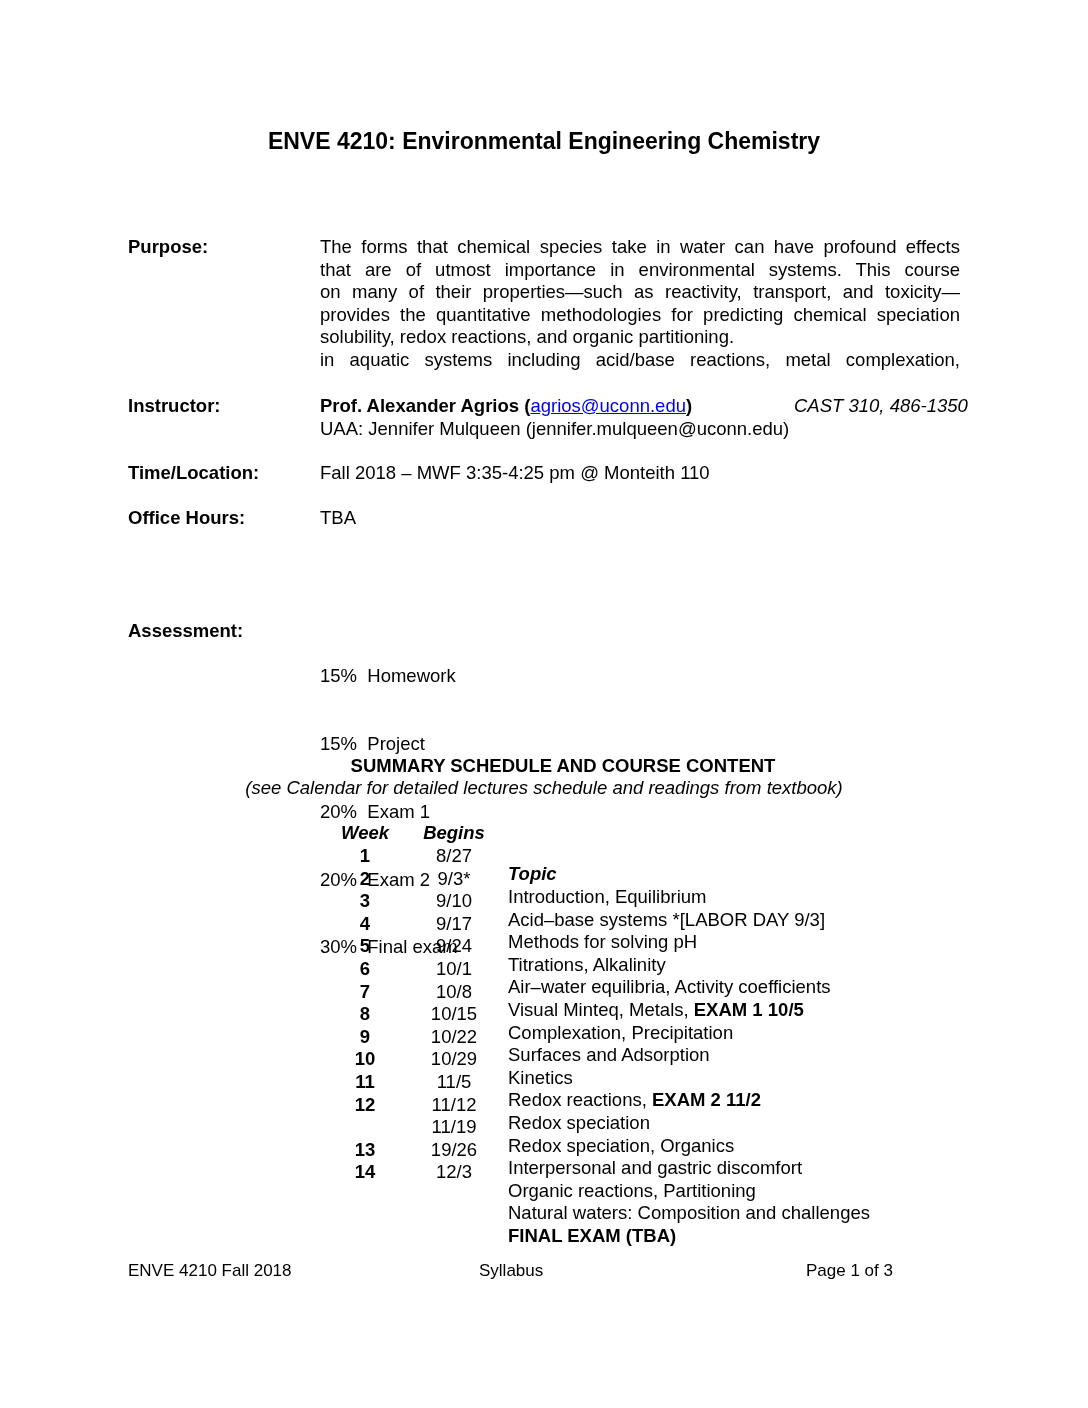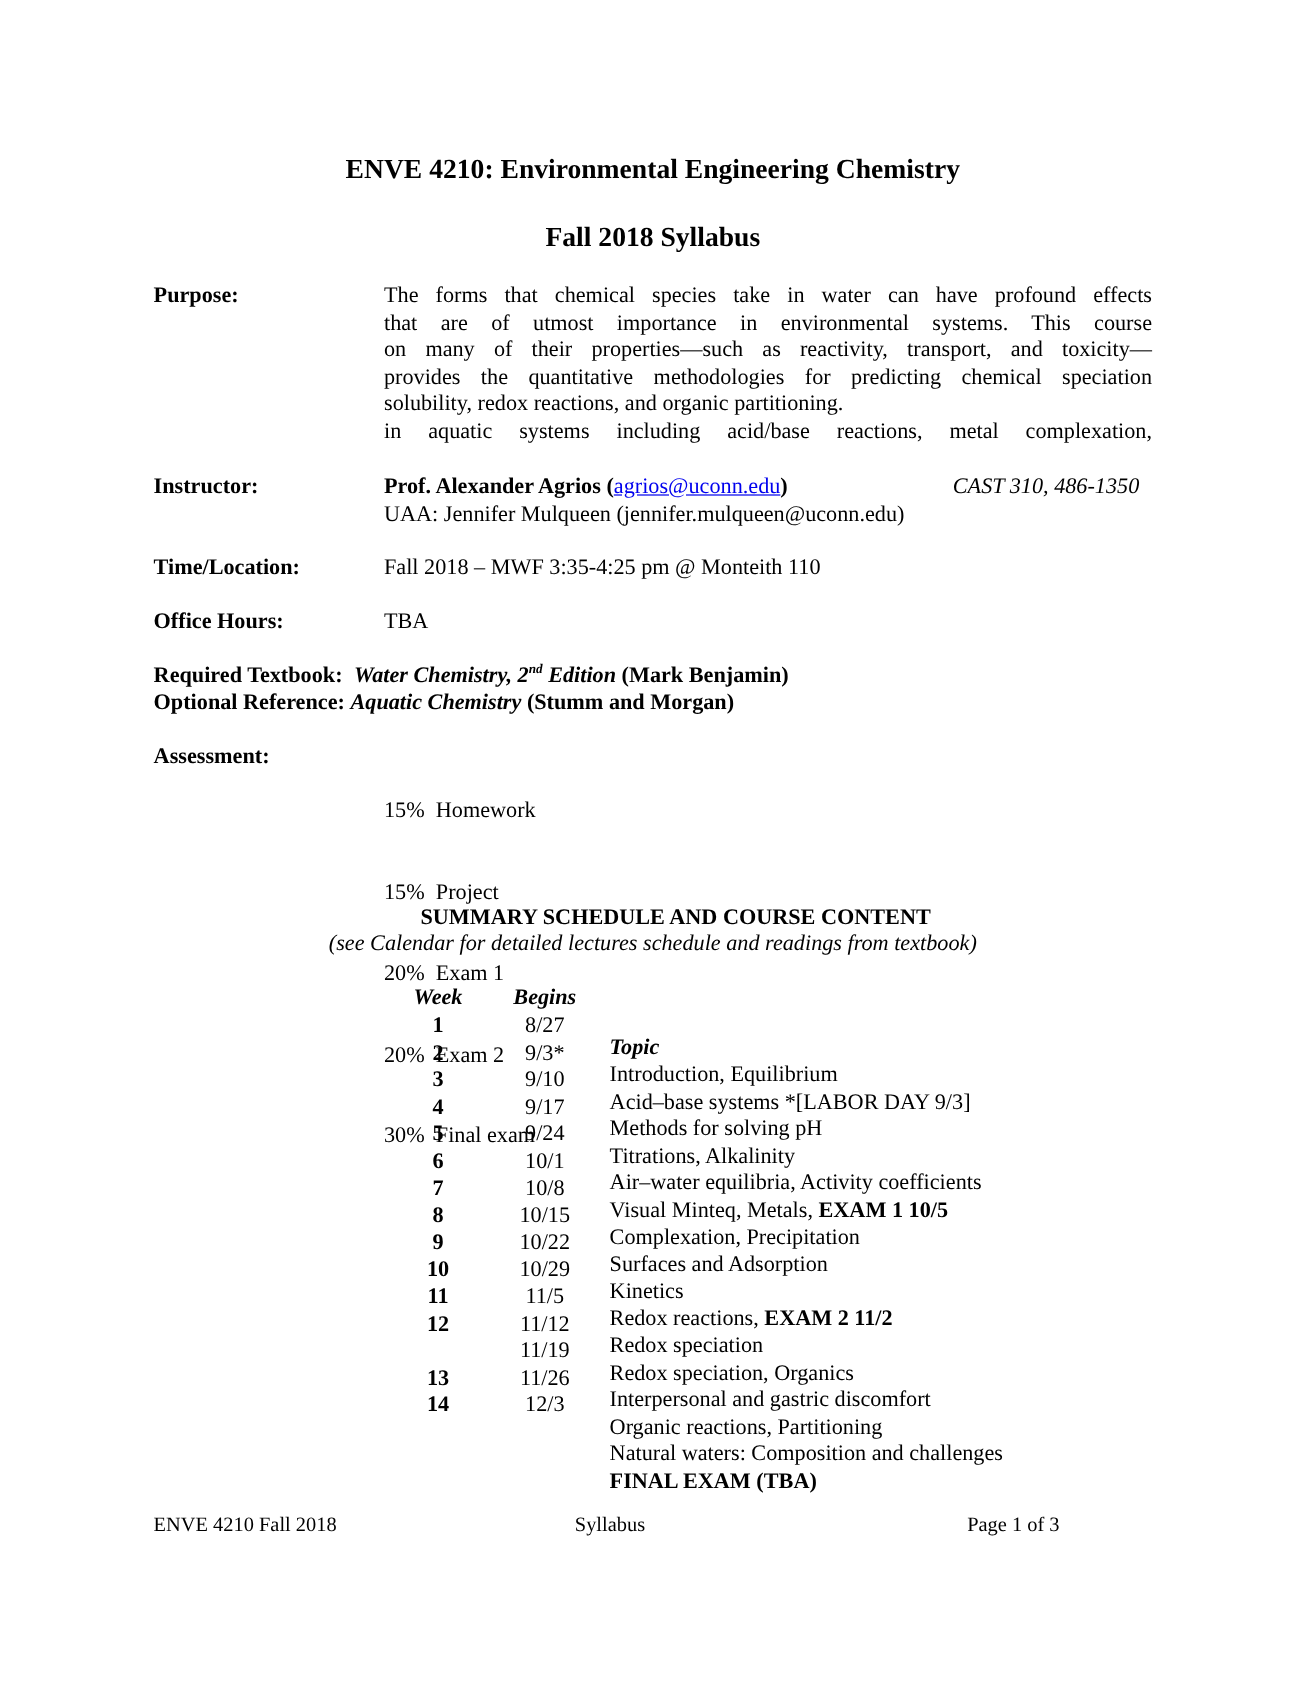--- a/index.html
+++ b/index.html
@@ -1,18 +1,18 @@
 <!DOCTYPE html>
 <html><head>
 <meta charset="utf-8">
 <style>
   html, body { margin: 0; padding: 0; background: #ffffff; }
   body { width: 1088px; height: 1408px; position: relative; overflow: hidden;
          font-family: "Liberation Sans", sans-serif; color: #000; }
-  .page { position: absolute; left: 0; top: 0; width: 1088px; height: 1284px; font-family: Liberation Serif, serif; }
+  .page { position: absolute; left: 0; top: 0; width: 1088px; height: 1284px; }
   .title { position: absolute; left: 0; width: 1088px; text-align: center;
            font-weight: bold; font-size: 23px; }
   .t1 { top: 128px; }
   .t2 { top: 185px; }
   .row { position: absolute; left: 128px; font-size: 18.5px; line-height: 22.6px; }
   .lbl { position: absolute; left: 0; font-weight: bold; white-space: nowrap; }
   .val { position: absolute; left: 192px; white-space: nowrap; }
   .purpose-text { position: absolute; left: 192px; width: 640px; text-align: justify;
                   white-space: normal; }
   .purpose-text span.line { display: block; text-align: justify; text-align-last: justify; }
@@ -30,21 +30,20 @@
   .hdr .c-week, .hdr .c-beg, .hdr .c-top { font-weight: bold; font-style: italic; }
   .footer { position: absolute; top: 1261px; font-size: 17px; white-space: nowrap; }
   sup { font-size: 11px; vertical-align: 7px; line-height: 0; }
 </style>
 </head>
 <body>
 
 <div class="page">
 
   <div class="title t1">ENVE 4210: Environmental Engineering Chemistry</div>
-  <div class="title t2">Fall 2018 Syllabus</div>
 
   <div class="row" style="top:236px;">
     <div class="lbl">Purpose:</div>
     <div class="purpose-text">
       <span class="line">The forms that chemical species take in water can have profound effects</span>
       <span class="line">that are of utmost importance in environmental systems. This course</span>
       <span class="line">on many of their properties—such as reactivity, transport, and toxicity—</span>
       <span class="line">provides the quantitative methodologies for predicting chemical speciation</span>
       <span class="line last">solubility, redox reactions, and organic partitioning.</span>
       <span class="line">in aquatic systems including acid/base reactions, metal complexation,</span>
@@ -63,27 +62,20 @@
   <div class="row" style="top:462px;">
     <div class="lbl">Time/Location:</div>
     <div class="val">Fall 2018 – MWF 3:35-4:25 pm @ Monteith 110</div>
   </div>
 
   <div class="row" style="top:507px;">
     <div class="lbl">Office Hours:</div>
     <div class="val">TBA</div>
   </div>
 
-  <div class="row" style="top:552px; font-weight:bold;">
-    <div class="lbl" style="position:static; display:inline;">Required Textbook:</div>
-    <span class="i" style="margin-left:5px;"><span>Water Chemistry, 2</span><sup>nd</sup><span> Edition</span></span><span> (Mark Benjamin)</span>
-    <br>
-    <span>Optional Reference:</span>
-    <span class="i">Aquatic Chemistry</span><span> (Stumm and Morgan)</span>
-  </div>
 
   <div class="row" style="top:620px;">
     <div class="lbl">Assessment:</div>
     <div class="val" style="white-space:pre;">
       <div>15%  Homework</div>
       <div>15%  Project</div>
       <div>20%  Exam 1</div>
       <div>20%  Exam 2</div>
       <div>30%  Final exam</div>
     </div>
@@ -159,21 +151,21 @@
           <span class="c-beg">11/12</span>
           <span class="c-top"><span>Redox speciation, Organics</span><span class="b"></span></span>
         </div>
         <div class="sch-row" style="top: 1116.2px;">
           <span class="c-week"></span>
           <span class="c-beg">11/19</span>
           <span class="c-top"><span>Interpersonal and gastric discomfort</span><span class="b"></span></span>
         </div>
         <div class="sch-row" style="top: 1138.8px;">
           <span class="c-week">13</span>
-          <span class="c-beg">11/26</span>
+          <span class="c-beg">19/26</span>
           <span class="c-top"><span>Organic reactions, Partitioning</span><span class="b"></span></span>
         </div>
         <div class="sch-row" style="top: 1161.4px;">
           <span class="c-week">14</span>
           <span class="c-beg">12/3</span>
           <span class="c-top"><span>Natural waters: Composition and challenges</span><span class="b"></span></span>
         </div>
         <div class="sch-row" style="top: 1184px;">
           <span class="c-week"></span>
           <span class="c-beg"></span>

